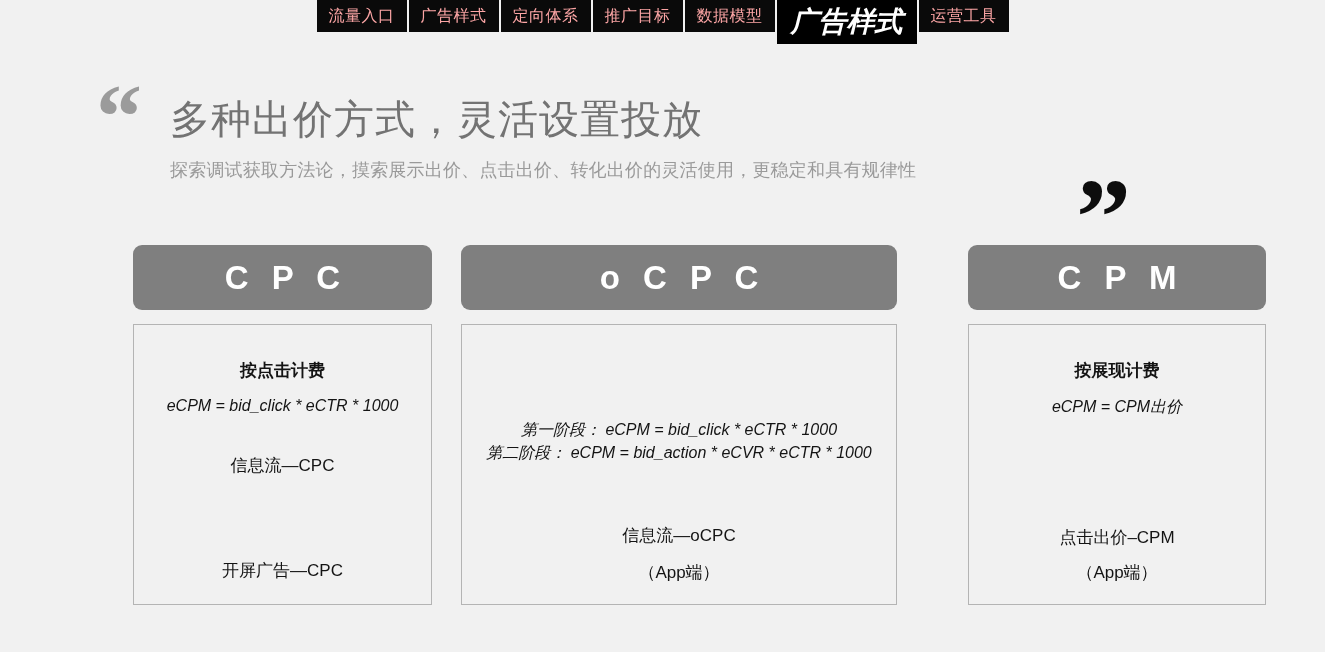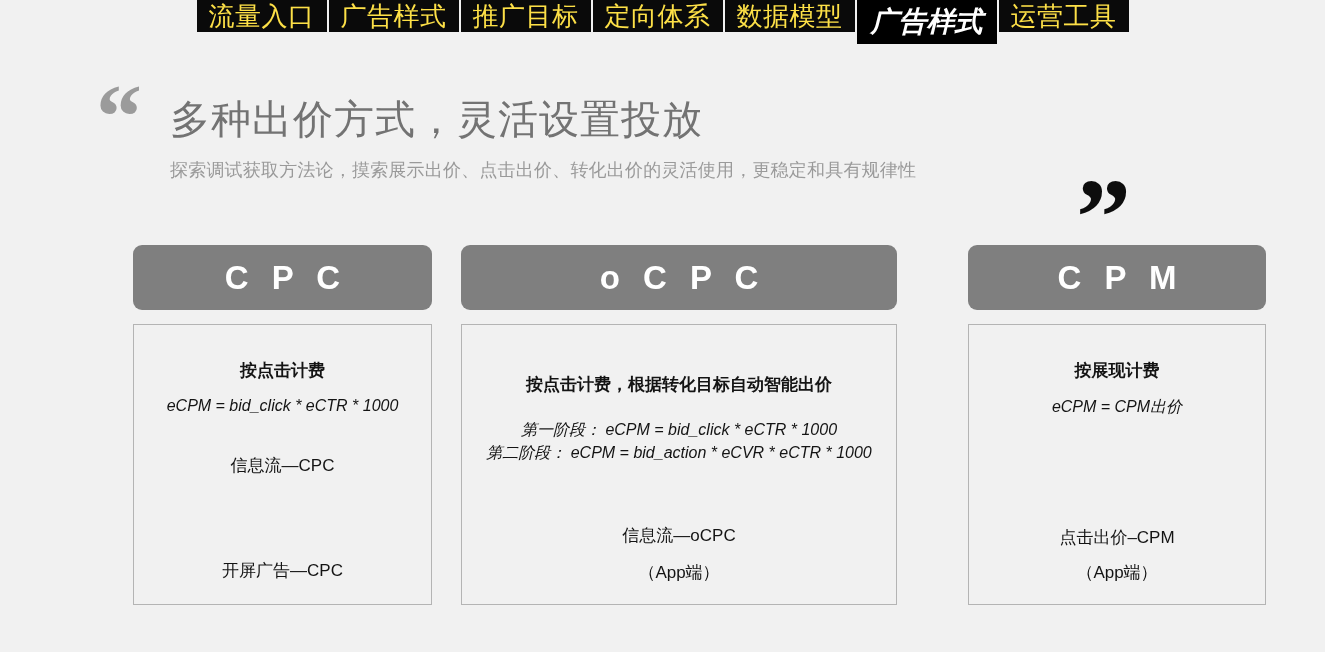--- a/index.html
+++ b/index.html
@@ -27,22 +27,22 @@
     align-items: flex-start;
   }
   .nav-bar {
     display: flex;
     align-items: flex-start;
     height: 46px;
     gap: 2px;
   }
   .nav-tab {
     background: #0a0a0a;
-    color: #fde047;
-    font-size: 26px;
+    color: #fca5a5;
+    font-size: 16px;
     line-height: 32px;
     height: 32px;
     padding: 0 12px;
     letter-spacing: 0.5px;
     white-space: nowrap;
     font-family: "Liberation Sans", "DejaVu Sans", sans-serif;
   }
   .nav-tab.active {
     background: #000000;
     color: #ffffff;
@@ -157,22 +157,22 @@
   #col-cpm  { left: 968px; width: 298px; }
   #col-cpm  .col-body { height: 281px; }
 </style>
 </head>
 <body>
 
 <div class="nav-wrap">
   <div class="nav-bar" id="nav-bar">
       <div class="nav-tab">流量入口</div>
       <div class="nav-tab">广告样式</div>
+      <div class="nav-tab">定向体系</div>
       <div class="nav-tab">推广目标</div>
-      <div class="nav-tab">定向体系</div>
       <div class="nav-tab">数据模型</div>
       <div class="nav-tab active">广告样式</div>
       <div class="nav-tab">运营工具</div>
     </div>
 </div>
 
 <div class="head-block">
   <span class="quote-open">“</span>
   <div class="title">多种出价方式，灵活设置投放</div>
   <div class="subtitle">探索调试获取方法论，摸索展示出价、点击出价、转化出价的灵活使用，更稳定和具有规律性</div>
@@ -185,21 +185,20 @@
     <div class="col-body">
         <div class="b-line b-bold" style="top: 34px;">按点击计费</div>
         <div class="b-line b-italic" style="top: 72px;">eCPM = bid_click * eCTR * 1000</div>
         <div class="b-line b-plain" style="top: 129px;">信息流—CPC</div>
         <div class="b-line b-plain" style="top: 234px;">开屏广告—CPC</div>
       </div>
   </div>
   <div class="col" id="col-ocpc">
     <div class="col-head">o C P C</div>
     <div class="col-body">
-        <div class="b-line b-bold" style="top: 48px;">按点击计费，根据转化目标自动智能出价</div>
         <div class="b-line b-italic" style="top: 95px;">第一阶段： eCPM = bid_click * eCTR * 1000</div>
         <div class="b-line b-italic" style="top: 118px;">第二阶段： eCPM = bid_action * eCVR * eCTR * 1000</div>
         <div class="b-line b-plain" style="top: 199px;">信息流—oCPC</div>
         <div class="b-line b-plain" style="top: 236px;">（App端）</div>
       </div>
   </div>
   <div class="col" id="col-cpm">
     <div class="col-head">C P M</div>
     <div class="col-body">
         <div class="b-line b-bold" style="top: 34px;">按展现计费</div>

